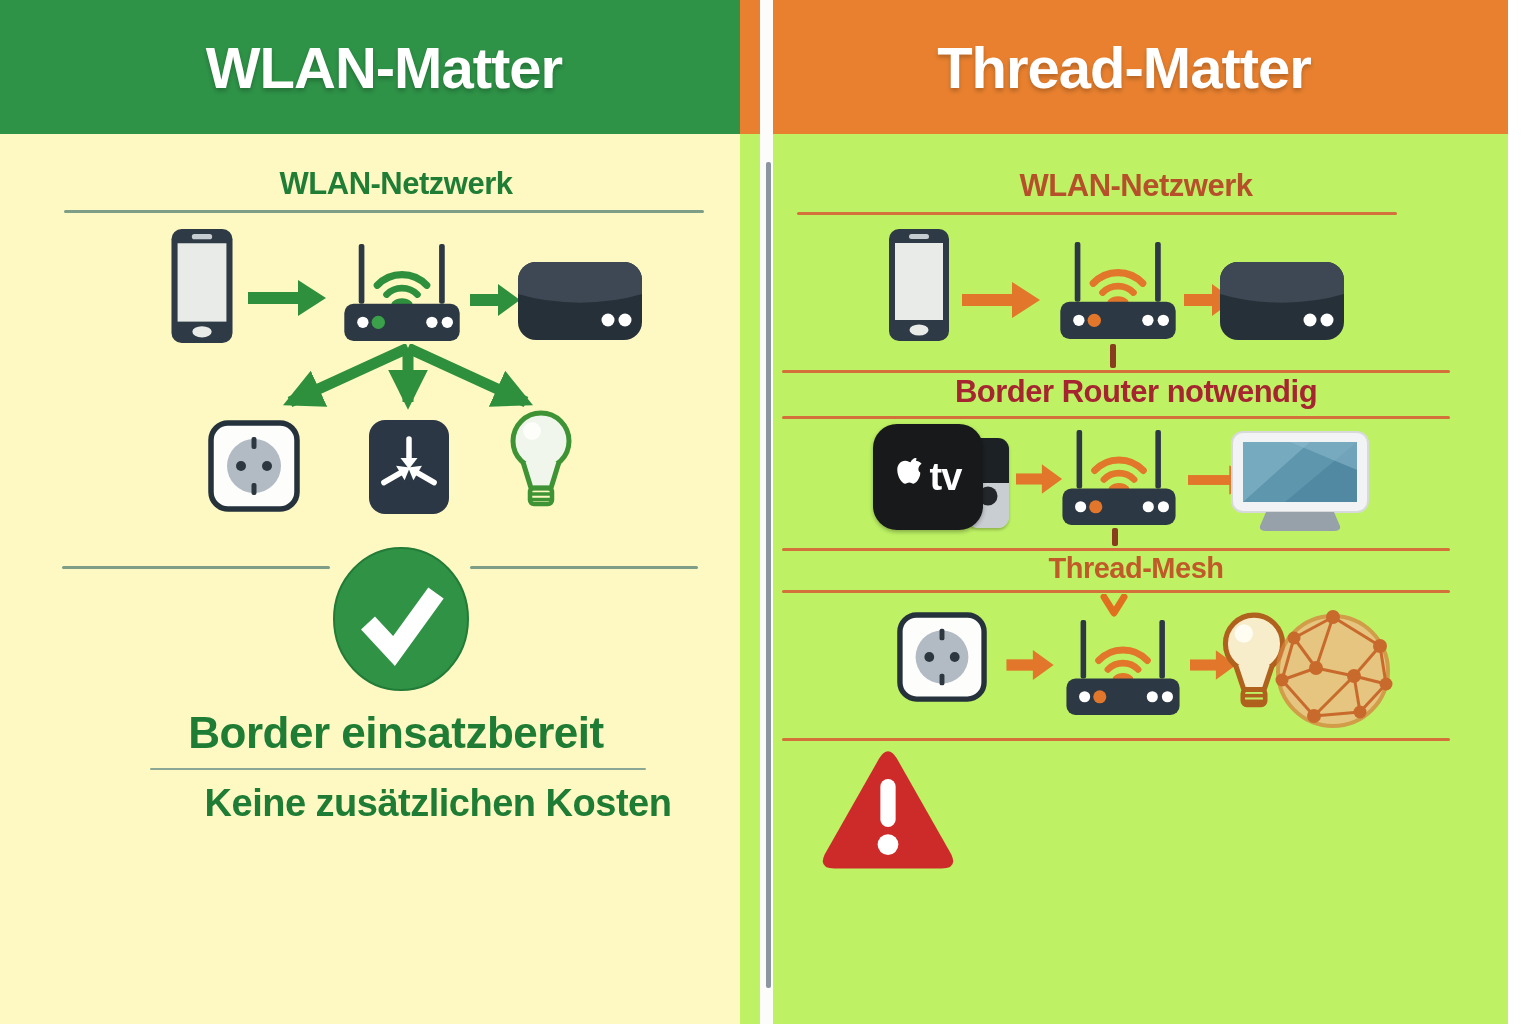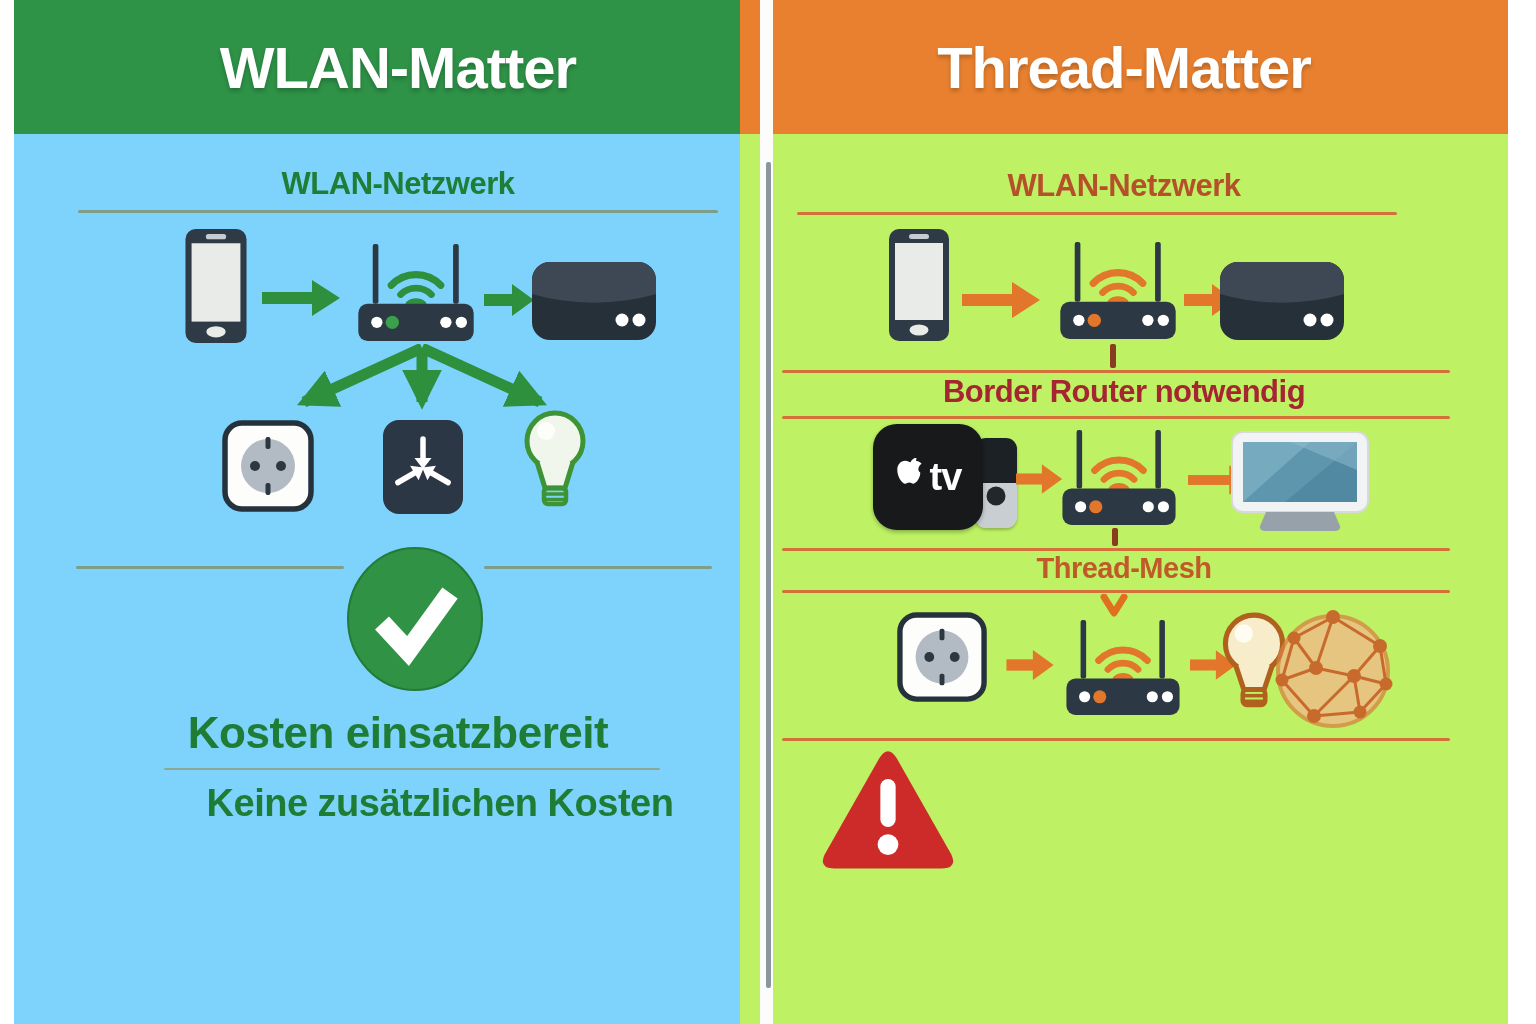--- a/index.html
+++ b/index.html
@@ -1,46 +1,46 @@
 <!DOCTYPE html>
 <html><head>
 <meta charset="utf-8">
 <style>
   html,body{margin:0;padding:0;}
   body{font-family:"Liberation Sans",sans-serif;font-weight:700;}
   .canvas{position:relative;width:1536px;height:1024px;overflow:hidden;background:#fff;}
   .col{position:absolute;top:0;width:768px;height:1024px;}
-  .col.left{left:14px;background:#7dd3fc;}
+  .col.left{left:0;background:#fef9c3;}
   .col.right{left:740px;background:#bef264;}
   .banner{position:absolute;left:0;top:0;width:100%;height:134px;display:flex;align-items:center;justify-content:center;}
   .banner.green{background:#2e9247;}
   .banner.orange{background:#e8802f;}
   .banner h1{margin:0;color:#ffffff;font-size:58px;letter-spacing:-1px;text-shadow:0 3px 4px rgba(0,0,0,.22);}
-  .centered{position:absolute;left:0;width:100%;text-align:center;}
+  .centered{position:absolute;left:0;width:100%;text-align:center;padding-left:12px;}
   .net-label-l{top:166px;font-size:31px;color:#1f7d36;letter-spacing:-.5px;}
   .net-label-r{top:168px;font-size:31px;color:#b5502a;letter-spacing:-.5px;}
   .hline{position:absolute;height:3px;border-radius:2px;}
   .hline.greenish{background:#7f9e88;}
   .hline.orangeish{background:#d4713b;}
   .abs{position:absolute;}
   .tick{position:absolute;width:6px;background:#8a3c1e;border-radius:2px;}
   .txt-red{color:#a52531;letter-spacing:-.5px;}
   .txt-rust{color:#c05a28;letter-spacing:-.5px;}
   .txt-green{color:#1e7c35;letter-spacing:-.5px;}
   .benefit-title{top:708px;font-size:44px;}
   .benefit-sub{top:782px;font-size:38px;margin-left:42px;}
   .br-note{top:374px;font-size:31px;}
   .mesh-label{top:552px;font-size:29px;}
   .warn-block{position:absolute;left:225px;top:766px;width:395px;text-align:center;}
   .warn-title{font-size:38px;margin:0 0 6px 0;}
   .warn-underline{width:370px;height:3px;background:#d8a768;margin:0 auto 8px auto;border-radius:2px;}
   .warn-cost{font-size:36px;margin:0;}
   .divider-white{position:absolute;left:760px;top:0;width:13px;height:1024px;background:#fcfdfa;z-index:5;}
   .divider-gray{position:absolute;left:766px;top:162px;width:5px;height:826px;background:#8c96a1;z-index:6;border-radius:2px;}
-  .atv{position:absolute;width:136px;height:132px;padding-left:8px;}
+  .atv{position:absolute;width:136px;height:132px;}
   .atv .remote{position:absolute;right:0;top:14px;width:42px;height:90px;border-radius:11px;background:linear-gradient(#1c2126 0 50%,#c9ced3 50% 100%);box-shadow:0 2px 3px rgba(0,0,0,.25);}
   .atv .remote .btn{position:absolute;left:50%;top:64%;transform:translate(-50%,-50%);width:19px;height:19px;border-radius:50%;background:#23272b;}
   .atv .boxface{position:absolute;left:0;top:0;width:110px;height:106px;border-radius:24px;background:#17191b;display:flex;align-items:center;justify-content:center;box-shadow:0 2px 4px rgba(0,0,0,.3);}
   .atv .tvtext{color:#fff;font-size:38px;letter-spacing:-1px;margin-left:3px;}
   svg{display:block;}
 </style>
 </head>
 <body>
 
 <div class="canvas">
@@ -131,21 +131,21 @@
       <line x1="28" y1="93.5" x2="46" y2="93.5" stroke="#3e9434" stroke-width="3.5"></line>
     </svg>
 
     <div class="hline greenish" style="top:566px;left:62px;width:268px;"></div>
     <div class="hline greenish" style="top:566px;left:470px;width:228px;"></div>
     <svg class="abs" style="left:330px;top:545px;" width="142" height="148" viewBox="0 0 142 148">
       <ellipse cx="71" cy="74" rx="67" ry="71" fill="#2f9245" stroke="#237b38" stroke-width="2"></ellipse>
       <path d="M38,78 L64,106 L106,48" stroke="#ffffff" stroke-width="19" fill="none"></path>
     </svg>
 
-    <div class="centered txt-green benefit-title">Kosten einsatzbereit</div>
+    <div class="centered txt-green benefit-title">Border einsatzbereit</div>
     <div class="hline" style="top:768px;left:150px;width:496px;background:#8aa894;height:2px;"></div>
     <div class="centered txt-green benefit-sub">Keine zusätzlichen Kosten</div>
   </section>
 
   <section class="col right">
     <header class="banner orange">
       <h1>Thread-Matter</h1>
     </header>
 
     <div class="centered net-label-r">WLAN-Netzwerk</div>

